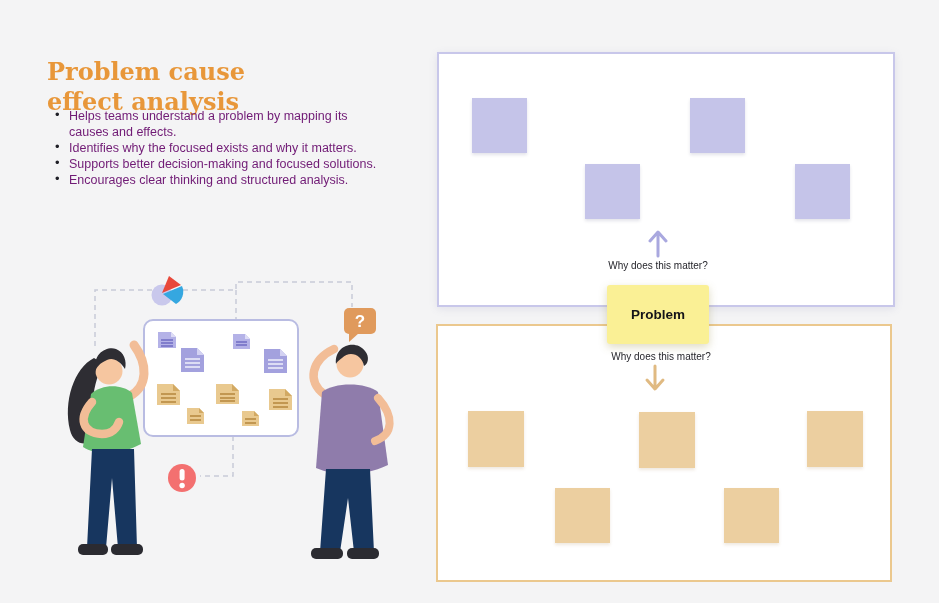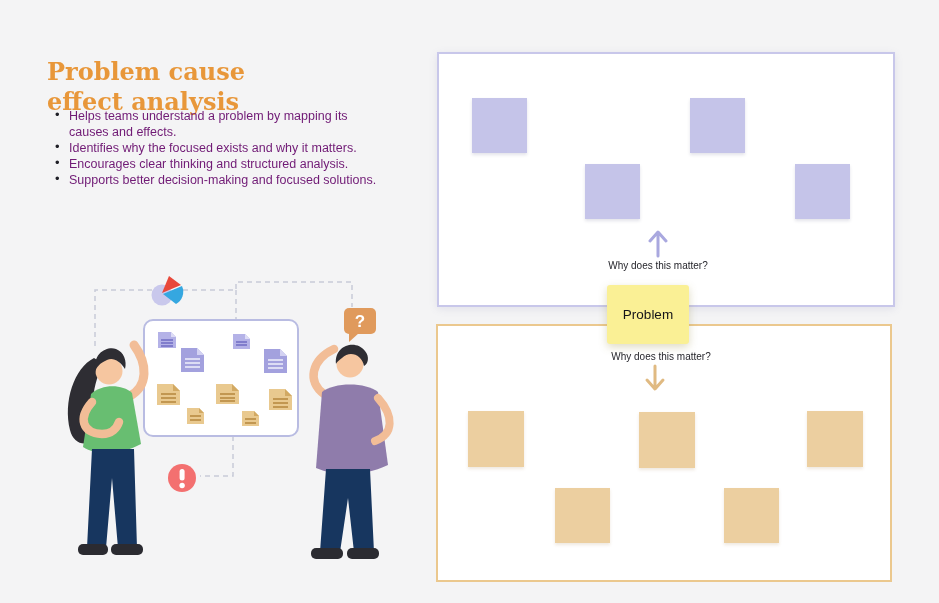--- a/index.html
+++ b/index.html
@@ -36,46 +36,46 @@
   }
   .panel-causes{
     left:436px;top:324px;width:456px;height:258px;
     border:2px solid #ebc88e;
   }
   .note{position:absolute;width:55px;height:55px;box-shadow:0 2px 3px rgba(70,70,110,.15);}
   .note-effect{background:#c5c4e9;}
   .note-cause{background:#eccfa0;box-shadow:0 2px 3px rgba(140,100,40,.15);}
 
   .problem-card{
-    position:absolute;left:607px;top:285px;width:82px;height:59px;
+    position:absolute;left:607px;top:285px;width:102px;height:59px;
     background:#faf095;border-radius:3px;z-index:5;
     box-shadow:0 3px 9px rgba(150,135,60,.30);
     display:flex;align-items:center;justify-content:center;
-    font-size:13.5px;font-weight:400;color:#141419;
+    font-size:13.5px;font-weight:700;color:#141419;
   }
   .panel-label{
     position:absolute;transform:translateX(-50%);
     font-size:10px;color:#26262c;white-space:nowrap;z-index:4;
   }
   .lbl-top{left:658px;top:260px;}
   .lbl-bottom{left:661px;top:351px;}
   .arrow-svg{position:absolute;z-index:4;}
   .arrow-up{left:645px;top:228px;}
   .arrow-down{left:642px;top:364px;}
 </style>
 </head>
 <body>
 
 <h1 class="title">Problem cause effect analysis</h1>
 
 <ul class="bullets">
   <li>Helps teams understand a problem by mapping its causes and effects.</li>
   <li>Identifies why the focused exists and why it matters.</li>
+  <li>Supports better decision-making and focused solutions.</li>
   <li>Encourages clear thinking and structured analysis.</li>
-  <li>Supports better decision-making and focused solutions.</li>
 </ul>
 
 <div class="illustration">
 <svg viewBox="0 0 370 305" width="370" height="305" xmlns="http://www.w3.org/2000/svg">
 
   <g stroke="#c7cad8" stroke-width="1.5" fill="none" stroke-dasharray="5 4">
     <path d="M45 74 V18 H186 V10 H302 V35"></path>
     <path d="M186 18 V48"></path>
     <path d="M183 164 V204 H150"></path>
   </g>

